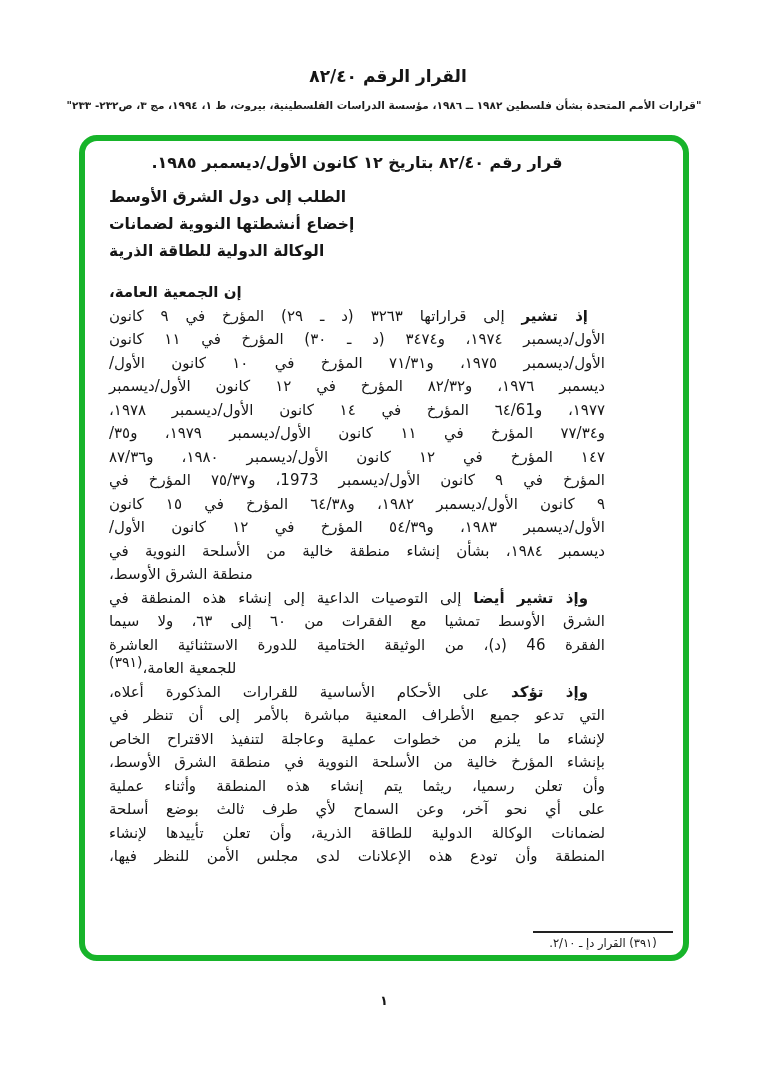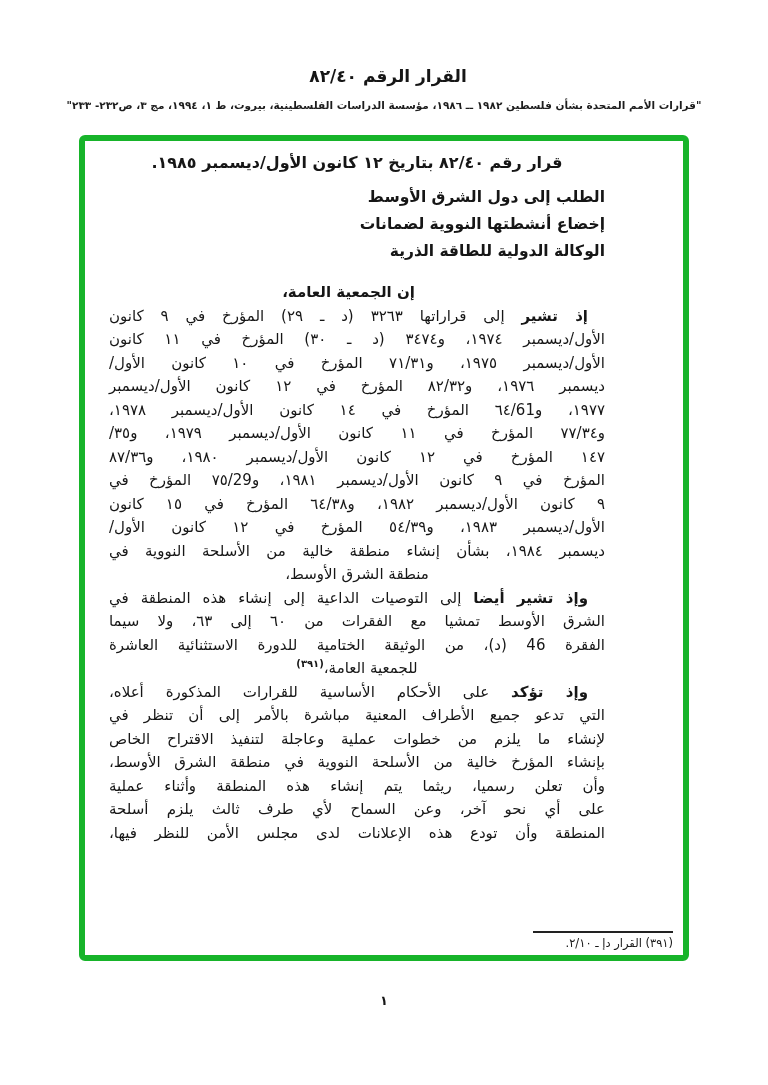--- a/index.html
+++ b/index.html
@@ -15,34 +15,34 @@
     letter-spacing:.5px;
     padding-left:8px;
   }
   .doc-subtitle{
     position:absolute;top:99px;left:0;right:0;
     text-align:center;font-weight:bold;font-size:10.5px;direction:rtl;
     color:#1d1d1d;
   }
   .green-box{
     position:absolute;left:79px;top:135px;width:610px;height:826px;
-    border:6px solid var(--accent,#17b42a);border-radius:6px;
+    border:6px solid var(--accent,#17b42a);border-radius:18px;
     box-sizing:border-box;background:#fff;padding-left:47px;
   }
   .box-inner{position:absolute;inset:0;padding:12px 78px 0 24px;direction:rtl;}
   .box-title{text-align:center;font-weight:bold;font-size:16px;margin-bottom:12px;}
-  .heading-line{text-align:right;font-weight:bold;font-size:15.5px;line-height:27px;}
+  .heading-line{text-align:left;font-weight:bold;font-size:15.5px;line-height:27px;}
   .body-lines{margin-top:16px;font-size:15px;}
   .line{line-height:23.5px;}
   .s-j{text-align:justify;text-justify:inter-word;text-align-last:justify;}
-  .s-r{text-align:center;}
+  .s-r{text-align:left;}
   .indent{padding-right:17px;}
   .line b{font-weight:bold;}
-  .line sup{font-size:10px;line-height:0;font-weight:bold;}
-  .footnote{position:absolute;bottom:5px;right:10px;direction:rtl;}
+  .line sup{font-size:14px;line-height:0;}
+  .footnote{position:absolute;bottom:5px;right:10px;direction:rtl;text-align:center;}
   .footnote-rule{width:140px;border-top:2px solid #222;margin-bottom:3px;}
   .footnote-text{font-size:11.5px;}
   .page-number{
     position:absolute;top:993px;left:0;right:0;
     text-align:center;font-size:13px;font-weight:bold;
   }
 </style>
 </head>
 <body>
 
@@ -65,35 +65,36 @@
 
       <div class="body-lines">
           <div class="line s-r indent"><b>إن الجمعية العامة،</b></div>
           <div class="line s-j indent"><b>إذ تشير</b> إلى قراراتها ٣٢٦٣ (د ـ ٢٩) المؤرخ في ٩ كانون</div>
           <div class="line s-j">الأول/ديسمبر ١٩٧٤، و٣٤٧٤ (د ـ ٣٠) المؤرخ في ١١ كانون</div>
           <div class="line s-j">الأول/ديسمبر ١٩٧٥، و٧١/٣١ المؤرخ في ١٠ كانون الأول/</div>
           <div class="line s-j">ديسمبر ١٩٧٦، و٨٢/٣٢ المؤرخ في ١٢ كانون الأول/ديسمبر</div>
           <div class="line s-j">١٩٧٧، و٦٤/61 المؤرخ في ١٤ كانون الأول/ديسمبر ١٩٧٨،</div>
           <div class="line s-j">و٧٧/٣٤ المؤرخ في ١١ كانون الأول/ديسمبر ١٩٧٩، و٣٥/</div>
           <div class="line s-j">١٤٧ المؤرخ في ١٢ كانون الأول/ديسمبر ١٩٨٠، و٨٧/٣٦</div>
-          <div class="line s-j">المؤرخ في ٩ كانون الأول/ديسمبر ١٩٨١، و٧٥/29 المؤرخ في</div>
+          <div class="line s-j">المؤرخ في ٩ كانون الأول/ديسمبر 1973، و٧٥/٣٧ المؤرخ في</div>
           <div class="line s-j">٩ كانون الأول/ديسمبر ١٩٨٢، و٦٤/٣٨ المؤرخ في ١٥ كانون</div>
           <div class="line s-j">الأول/ديسمبر ١٩٨٣، و٥٤/٣٩ المؤرخ في ١٢ كانون الأول/</div>
           <div class="line s-j">ديسمبر ١٩٨٤، بشأن إنشاء منطقة خالية من الأسلحة النووية في</div>
           <div class="line s-r">منطقة الشرق الأوسط،</div>
           <div class="line s-j indent"><b>وإذ تشير أيضا</b> إلى التوصيات الداعية إلى إنشاء هذه المنطقة في</div>
           <div class="line s-j">الشرق الأوسط تمشيا مع الفقرات من ٦٠ إلى ٦٣، ولا سيما</div>
           <div class="line s-j">الفقرة 46 (د)، من الوثيقة الختامية للدورة الاستثنائية العاشرة</div>
           <div class="line s-r">للجمعية العامة،<sup>(٣٩١)</sup></div>
           <div class="line s-j indent"><b>وإذ تؤكد</b> على الأحكام الأساسية للقرارات المذكورة أعلاه،</div>
           <div class="line s-j">التي تدعو جميع الأطراف المعنية مباشرة بالأمر إلى أن تنظر في</div>
           <div class="line s-j">لإنشاء ما يلزم من خطوات عملية وعاجلة لتنفيذ الاقتراح الخاص</div>
           <div class="line s-j">بإنشاء المؤرخ خالية من الأسلحة النووية في منطقة الشرق الأوسط،</div>
           <div class="line s-j">وأن تعلن رسميا، ريثما يتم إنشاء هذه المنطقة وأثناء عملية</div>
-          <div class="line s-j">على أي نحو آخر، وعن السماح لأي طرف ثالث يلزم أسلحة</div>
+          <div class="line s-j">على أي نحو آخر، وعن السماح لأي طرف ثالث بوضع أسلحة</div>
+          <div class="line s-j">لضمانات الوكالة الدولية للطاقة الذرية، وأن تعلن تأييدها لإنشاء</div>
           <div class="line s-j">المنطقة وأن تودع هذه الإعلانات لدى مجلس الأمن للنظر فيها،</div>
         </div>
 
       <div class="footnote">
         <div class="footnote-rule"></div>
         <div class="footnote-text">(٣٩١) القرار دإ ـ ٢/١٠.</div>
       </div>
 
     </div>
   </div>

